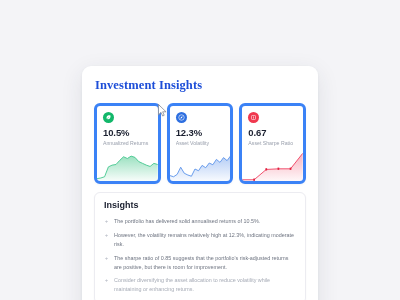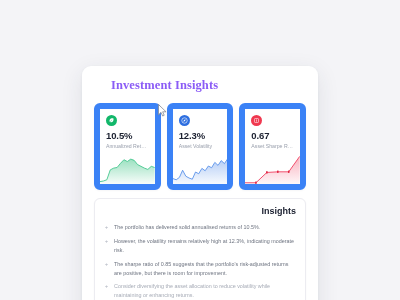--- a/index.html
+++ b/index.html
@@ -24,35 +24,35 @@
     border-radius: 9px;
     box-shadow: 0 6px 22px rgba(40,45,70,0.10), 0 1px 3px rgba(40,45,70,0.06);
     padding: 13px 12px 14px 12px;
     box-sizing: border-box;
   }
 
   #panel-title {
     font-family: "Liberation Serif", serif;
     font-size: 12.5px;
     font-weight: bold;
-    color: #8b5cf6;
+    color: #1d4ed8;
     letter-spacing: 0.1px;
-    margin: 0 0 10px 17px;
+    margin: 0 0 10px 1px;
     line-height: 1.1;
   }
 
   
   #cards-row {
     display: flex;
     gap: 6px;
   }
   .metric-card {
     flex: 1 1 0;
     background: #ffffff;
-    border: 6px solid #3b82f6;
+    border: 3px solid #3b82f6;
     border-radius: 6px;
     overflow: hidden;
     box-shadow: 0 1px 2px rgba(40,45,70,0.045);
     display: flex;
     flex-direction: column;
     min-width: 0;
   }
   .card-top {
     padding: 6px 6px 2px 6px;
   }
@@ -97,21 +97,20 @@
     border-radius: 6px;
     padding: 8px 9px 9px 9px;
     box-shadow: 0 1px 2px rgba(40,45,70,0.045);
   }
   #insights-title {
     font-size: 9px;
     font-weight: bold;
     color: #1b2030;
     margin: 0 0 6px 0;
     line-height: 1.1;
-    text-align: right;
   }
   #insights-list {
     list-style: none;
     margin: 0;
     padding: 0;
   }
   .insight-item {
     display: flex;
     align-items: flex-start;
     gap: 5px;

